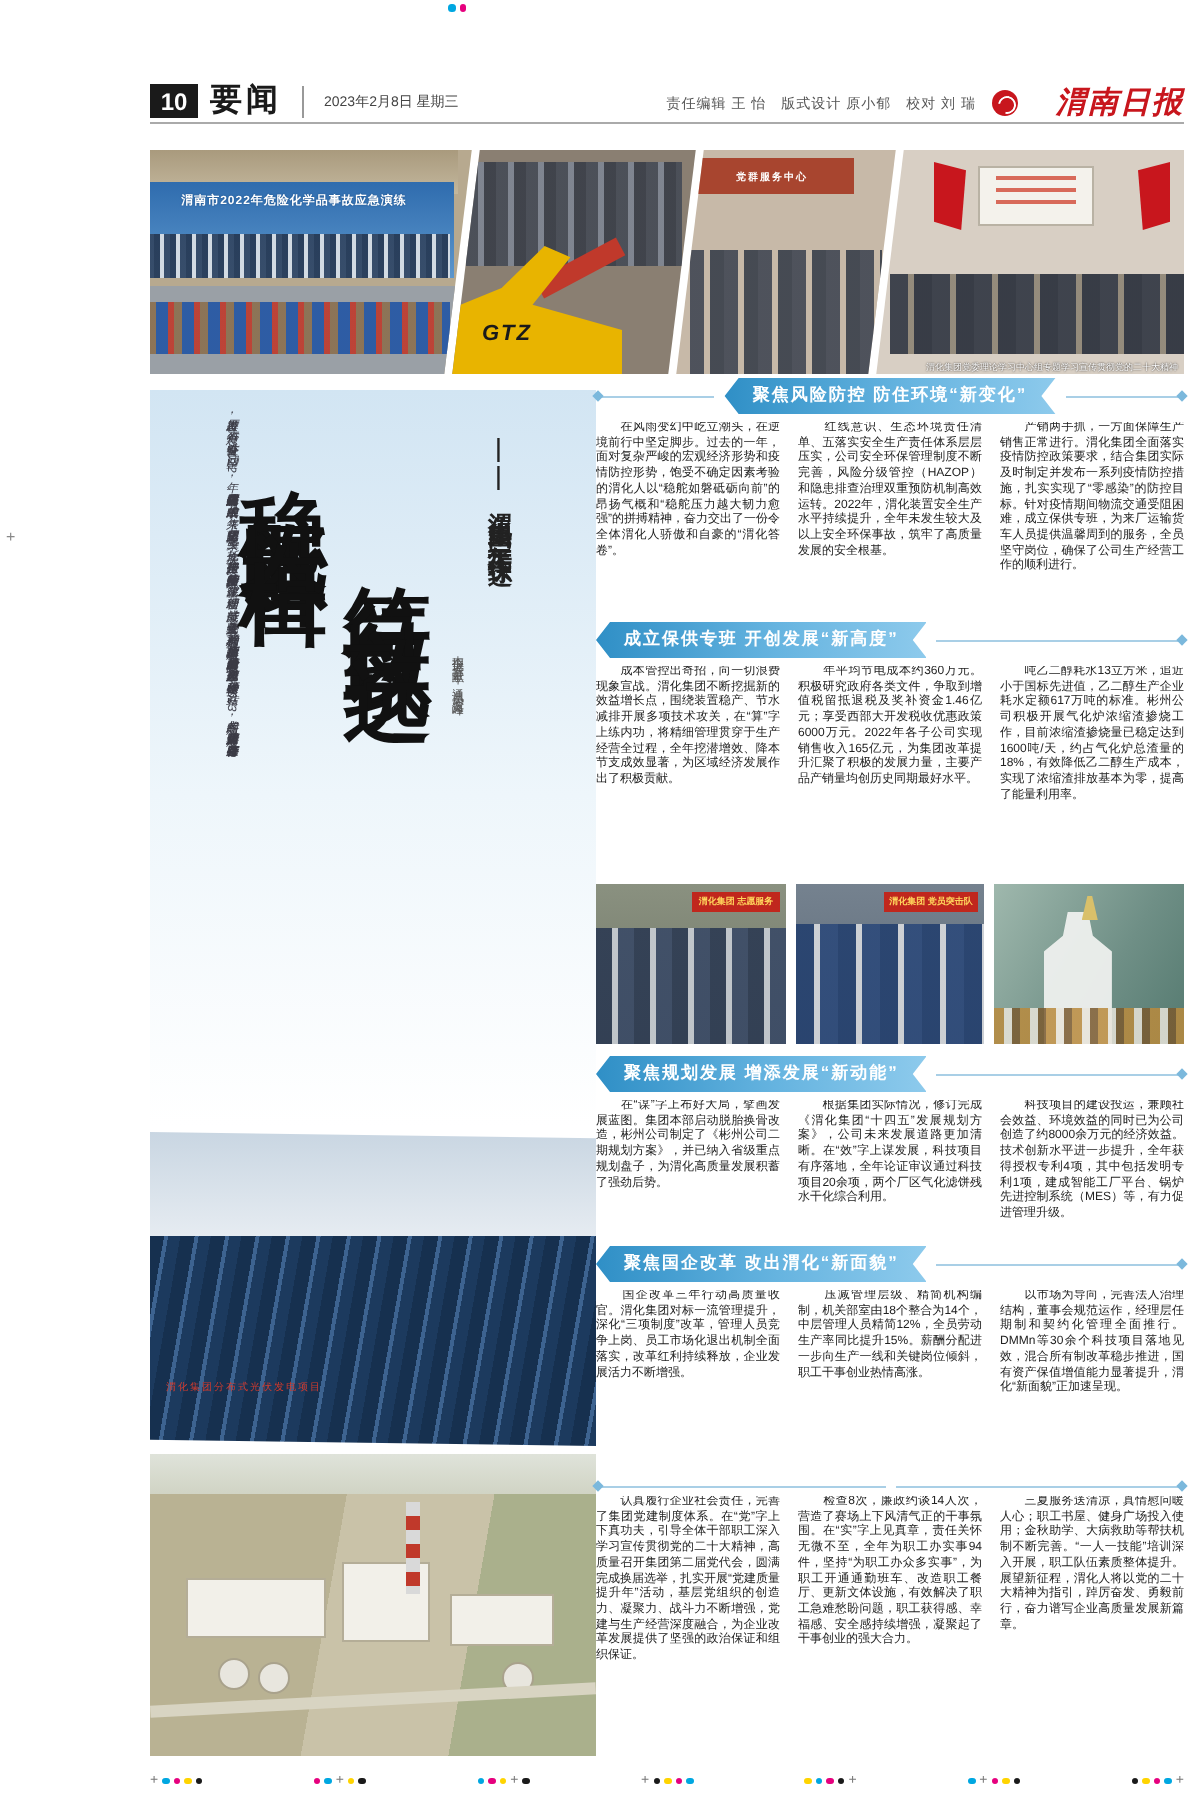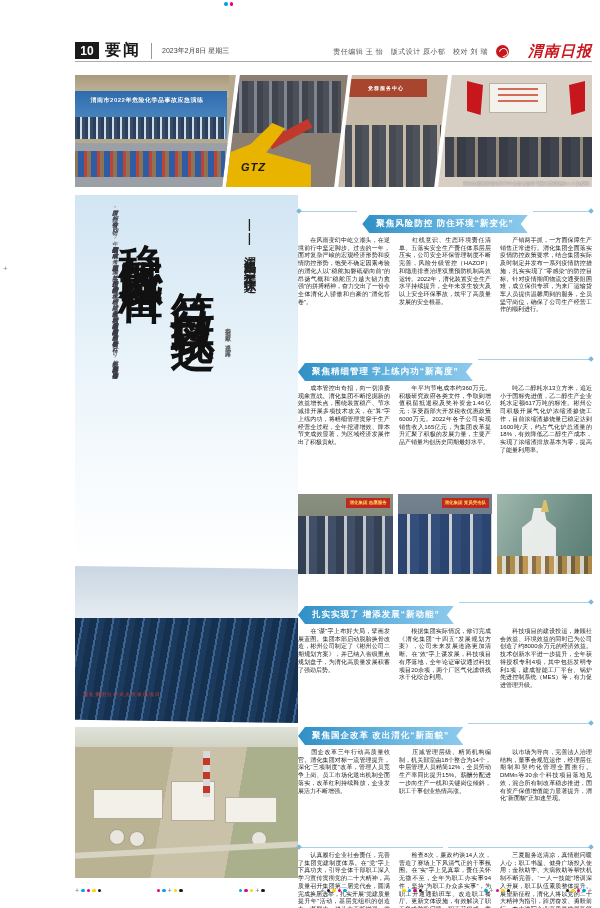--- a/index.html
+++ b/index.html
@@ -103,21 +103,21 @@
   
   .right-col { position:absolute; left:298px; top:186px; width:294px; }
   .ribbon-row { display:flex; align-items:center; gap:5px; margin:3px 0 4px; }
   .ribbon-row.centered { justify-content:center; }
   .rline { flex:1; height:1px; background:#a9cfe6; position:relative; }
   .rline::after { content:""; position:absolute; right:-1px; top:-2px; width:4px; height:4px;
                   background:#7bb8dc; transform:rotate(45deg); }
   .rline.lead::after { left:-1px; right:auto; }
   .ribbon { background:linear-gradient(90deg,#2f8fc6,#66b4e0 55%,#8dcaec); color:#fff; font-size:8.5px;
             font-weight:bold; letter-spacing:1px; padding:3px 14px; white-space:nowrap;
-            clip-path:polygon(7px 0,100% 0,calc(100% - 7px) 50%,100% 100%,7px 100%,0 50%);margin-top:26px; }
+            clip-path:polygon(7px 0,100% 0,calc(100% - 7px) 50%,100% 100%,7px 100%,0 50%); }
   .cols { display:flex; gap:9px; margin:2px 0 5px; }
   .col { flex:1; font-size:6px; line-height:7.7px; color:#222; text-align:justify; overflow:hidden; }
   .s1 .col { height:95px; } .s2 .col { height:104px; } .s3 .col { height:68px; }
   .s4 .col { height:93px; } .s5 .col { height:145px; }
 
   
   .mid-strip { display:flex; gap:5px; height:80px; margin:2px 0 6px; }
   .mid-photo { flex:1; position:relative; overflow:hidden; }
   .mpA { background:linear-gradient(#8a9180,#6f7566); }
   .mpA .crowd { position:absolute; bottom:0; left:0; right:0; height:58px;
@@ -248,21 +248,21 @@
       <div class="ribbon">聚焦风险防控 防住环境“新变化”</div>
       <div class="rline"></div>
     </div>
     <div class="cols s1">
       <div class="col">　　在风雨变幻中屹立潮头，在逆境前行中坚定脚步。过去的一年，面对复杂严峻的宏观经济形势和疫情防控形势，饱受不确定因素考验的渭化人以“稳舵如磐砥砺向前”的昂扬气概和“稳舵压力越大韧力愈强”的拼搏精神，奋力交出了一份令全体渭化人骄傲和自豪的“渭化答卷”。</div>
       <div class="col">　　红线意识、生态环境责任清单、五落实安全生产责任体系层层压实，公司安全环保管理制度不断完善，风险分级管控（HAZOP）和隐患排查治理双重预防机制高效运转。2022年，渭化装置安全生产水平持续提升，全年未发生较大及以上安全环保事故，筑牢了高质量发展的安全根基。</div>
       <div class="col">　　产销两手抓，一方面保障生产销售正常进行。渭化集团全面落实疫情防控政策要求，结合集团实际及时制定并发布一系列疫情防控措施，扎实实现了“零感染”的防控目标。针对疫情期间物流交通受阻困难，成立保供专班，为来厂运输货车人员提供温馨周到的服务，全员坚守岗位，确保了公司生产经营工作的顺利进行。</div>
     </div>
 
     <div class="ribbon-row">
-      <div class="ribbon">聚焦精细管理 字上练内功“新高度”</div>
+      <div class="ribbon">成立保供专班 开创发展“新高度”</div>
       <div class="rline"></div>
     </div>
     <div class="cols s2">
       <div class="col">　　成本管控出奇招，向一切浪费现象宣战。渭化集团不断挖掘新的效益增长点，围绕装置稳产、节水减排开展多项技术攻关，在“算”字上练内功，将精细管理贯穿于生产经营全过程，全年挖潜增效、降本节支成效显著，为区域经济发展作出了积极贡献。</div>
       <div class="col">　　年平均节电成本约360万元。积极研究政府各类文件，争取到增值税留抵退税及奖补资金1.46亿元；享受西部大开发税收优惠政策6000万元。2022年各子公司实现销售收入165亿元，为集团改革提升汇聚了积极的发展力量，主要产品产销量均创历史同期最好水平。</div>
       <div class="col">　　吨乙二醇耗水13立方米，追近小于国标先进值，乙二醇生产企业耗水定额617万吨的标准。彬州公司积极开展气化炉浓缩渣掺烧工作，目前浓缩渣掺烧量已稳定达到1600吨/天，约占气化炉总渣量的18%，有效降低乙二醇生产成本，实现了浓缩渣排放基本为零，提高了能量利用率。</div>
     </div>
 
     <div class="mid-strip">
       <div class="mid-photo mpA">
@@ -274,21 +274,21 @@
         <div class="red-banner">渭化集团 党员突击队</div>
       </div>
       <div class="mid-photo mpC">
         <div class="lab-figure"></div>
         <div class="lab-flask"></div>
         <div class="lab-bottles"></div>
       </div>
     </div>
 
     <div class="ribbon-row">
-      <div class="ribbon">扎实实现了 增添发展“新动能”</div>
+      <div class="ribbon">聚焦规划发展 增添发展“新动能”</div>
       <div class="rline"></div>
     </div>
     <div class="cols s3">
       <div class="col">　　在“谋”字上布好大局，擘画发展蓝图。集团本部启动脱胎换骨改造，彬州公司制定了《彬州公司二期规划方案》，并已纳入省级重点规划盘子，为渭化高质量发展积蓄了强劲后势。</div>
       <div class="col">　　根据集团实际情况，修订完成《渭化集团“十四五”发展规划方案》，公司未来发展道路更加清晰。在“效”字上谋发展，科技项目有序落地，全年论证审议通过科技项目20余项，两个厂区气化滤饼残水干化综合利用。</div>
       <div class="col">　　科技项目的建设投运，兼顾社会效益、环境效益的同时已为公司创造了约8000余万元的经济效益。技术创新水平进一步提升，全年获得授权专利4项，其中包括发明专利1项，建成智能工厂平台、锅炉先进控制系统（MES）等，有力促进管理升级。</div>
     </div>
 
     <div class="ribbon-row">
       <div class="ribbon">聚焦国企改革 改出渭化“新面貌”</div>

